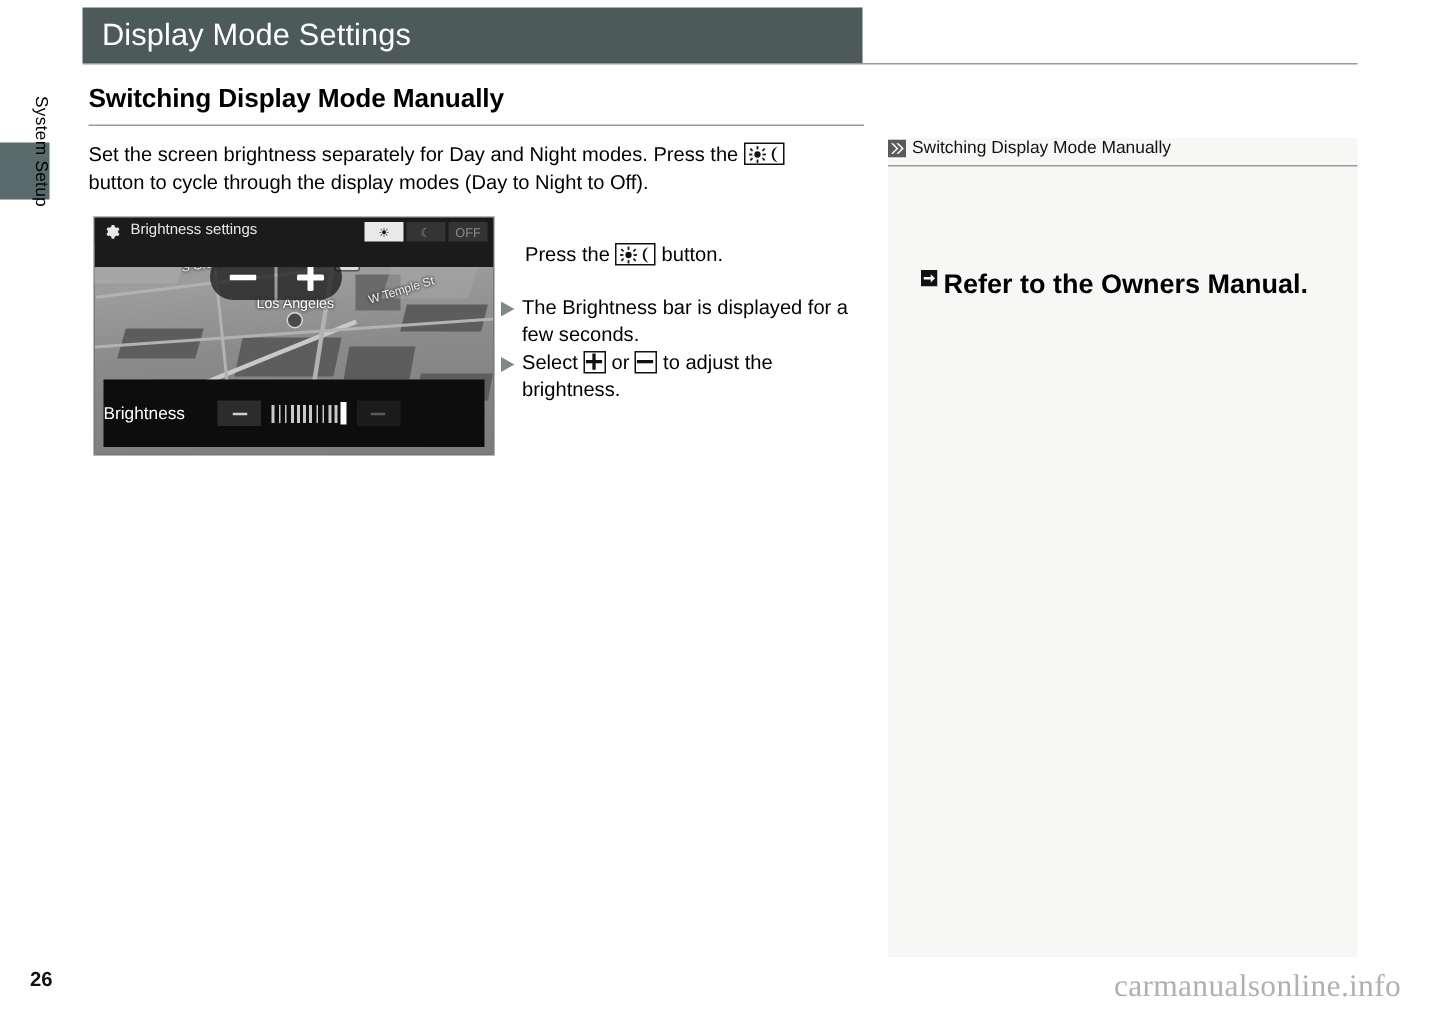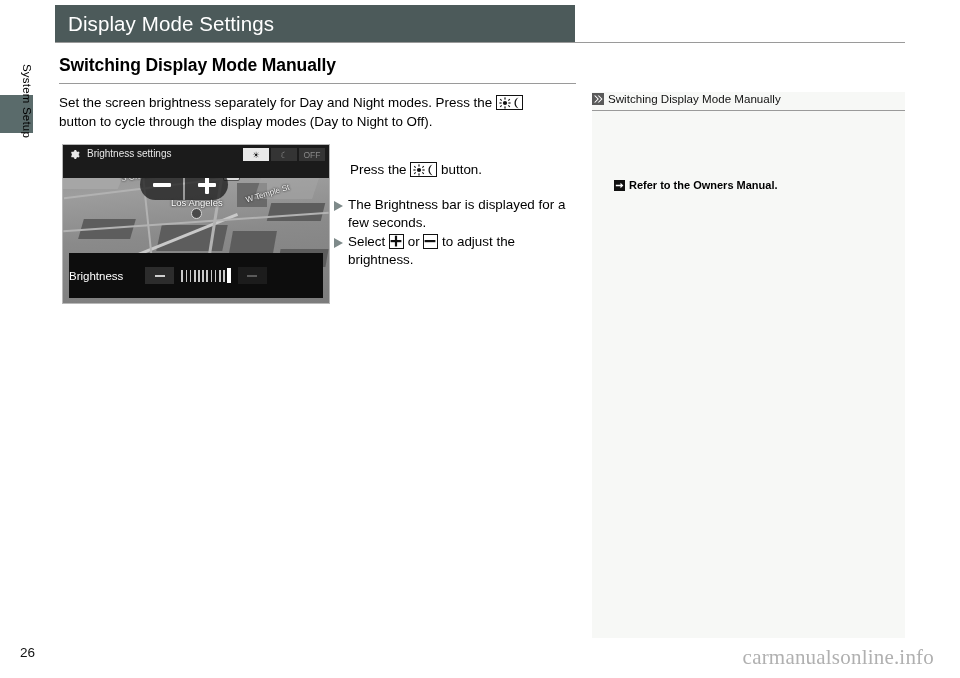--- a/index.html
+++ b/index.html
@@ -316,32 +316,33 @@
     line-height: 15.5px;
     color: #111;
     margin: 0;
   }
   #info-p1 { top: 24px; }
   #info-p2 { top: 70px; }
   #info-ref {
     position: absolute;
     left: 22px; top: 87px;
     display: flex; align-items: flex-start;
-    font-size: 11px;
+    font-size: 18px;
     font-weight: bold;
     color: #000;
   }
   #info-ref-icon { margin-right: 4px; margin-top: 1px; }
 
   
   #page-number {
     position: absolute;
     left: 20px; top: 645px;
     font-size: 13.5px;
     color: #111;
+    font-weight: bold;
   }
   #watermark {
     position: absolute;
     right: 26px; top: 645px;
     font-size: 21px;
     color: #b0b0b0;
     letter-spacing: .2px;
     white-space: nowrap;
     font-family: Liberation Serif, serif;
   }

